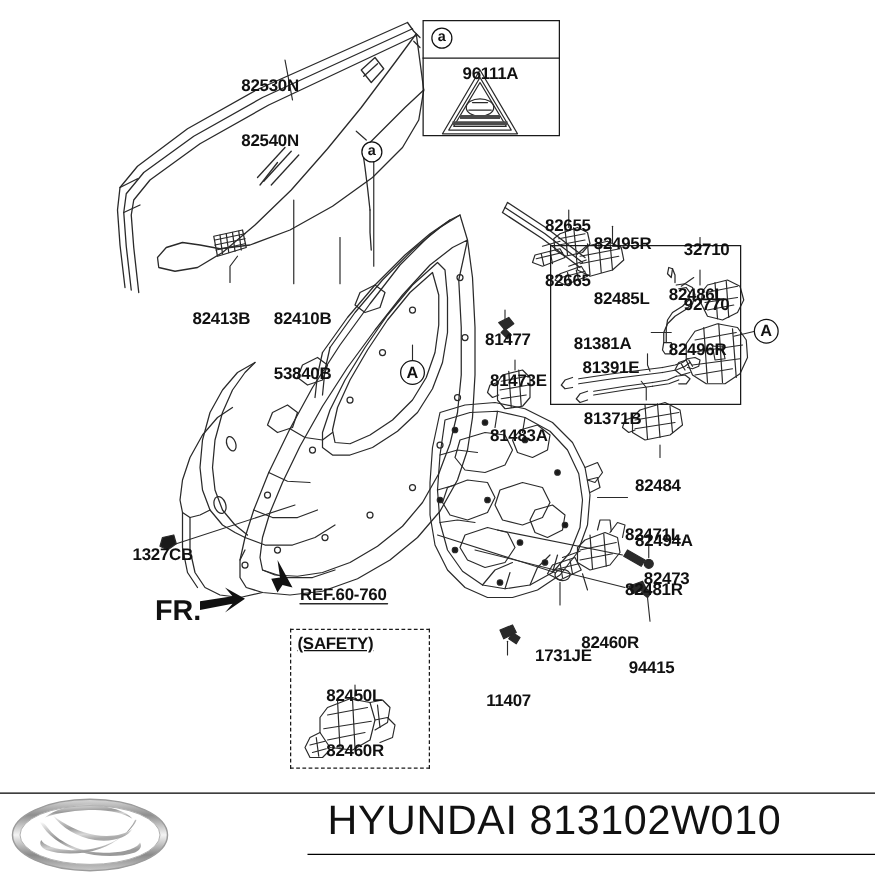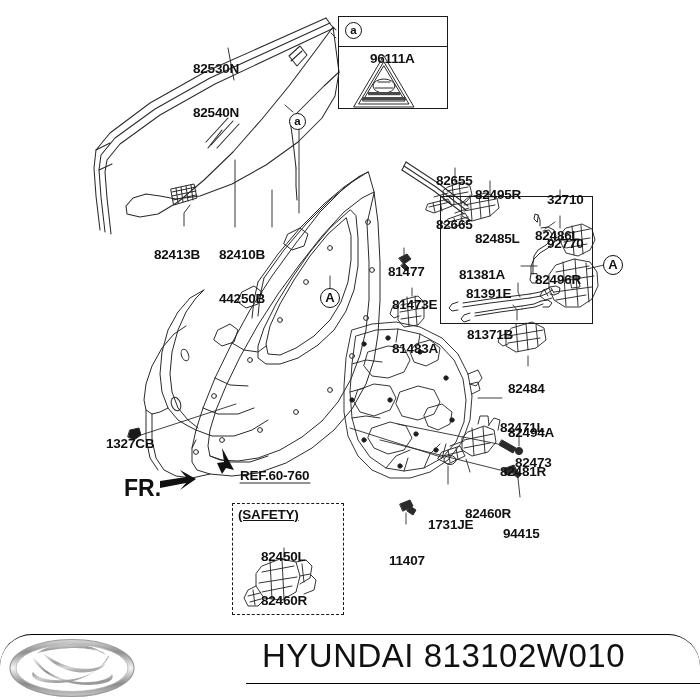--- a/index.html
+++ b/index.html
@@ -88,21 +88,20 @@
     box-sizing: border-box;
   }
   .marker.small { width: 17px; height: 17px; line-height: 14px; font-size: 11.5px; }
   
   #footer {
     position: absolute;
     left: 0; top: 634px;
     width: 700px; height: 66px;
     background: #fff;
     border-top: 1.6px solid #000;
-    border-radius: 32px;
   }
   #footer-rule {
     position: absolute;
     left: 246px;
     top: 48px;
     width: 454px;
     height: 0;
     border-top: 1.5px solid #000;
   }
   #brand-text {
@@ -552,21 +551,21 @@
       <div>82530N</div>
       <div>82540N</div>
     </div>
 
     <div class="lbl" style="left:154px; top:219px;">
       <div>82413B</div>
     </div>
 
     <div class="lbl two" style="left:219px; top:219px;">
       <div>82410B</div>
-      <div>44250B</div>
+      <div>53840B</div>
     </div>
 
     <div class="lbl" style="left:370px; top:23px;">
       <div>96111A</div>
     </div>
 
     <div class="lbl two" style="left:436px; top:145px;">
       <div>82655</div>
       <div>82665</div>
     </div>

